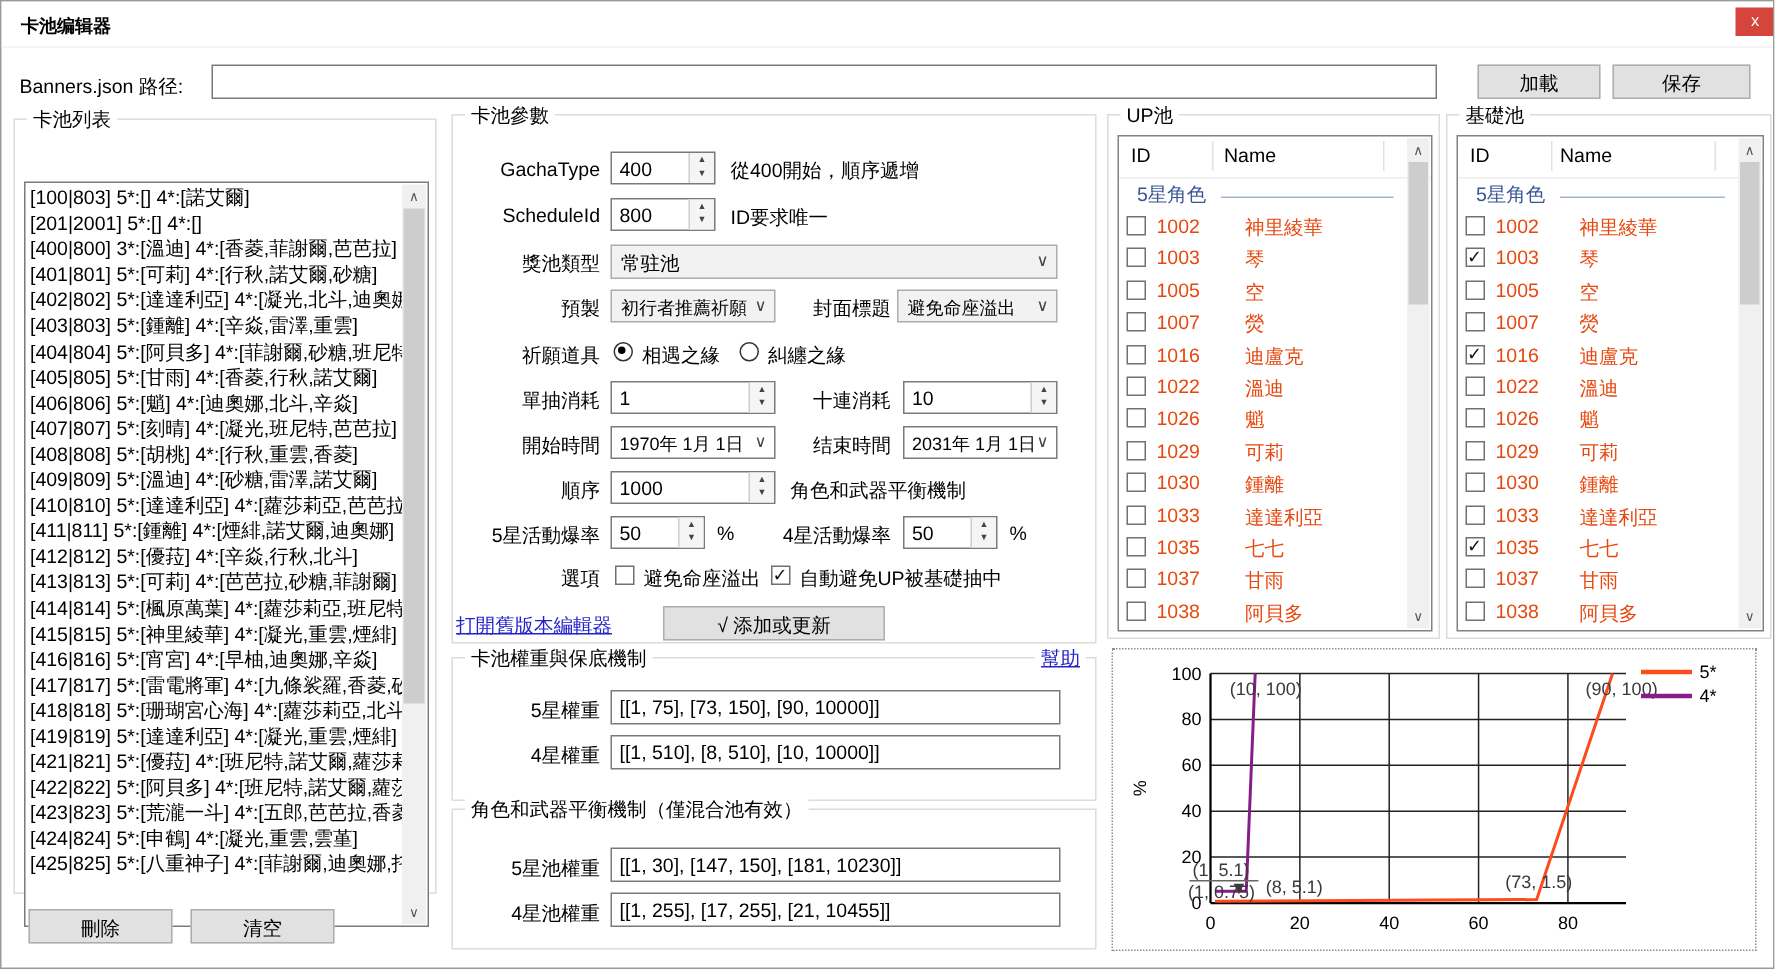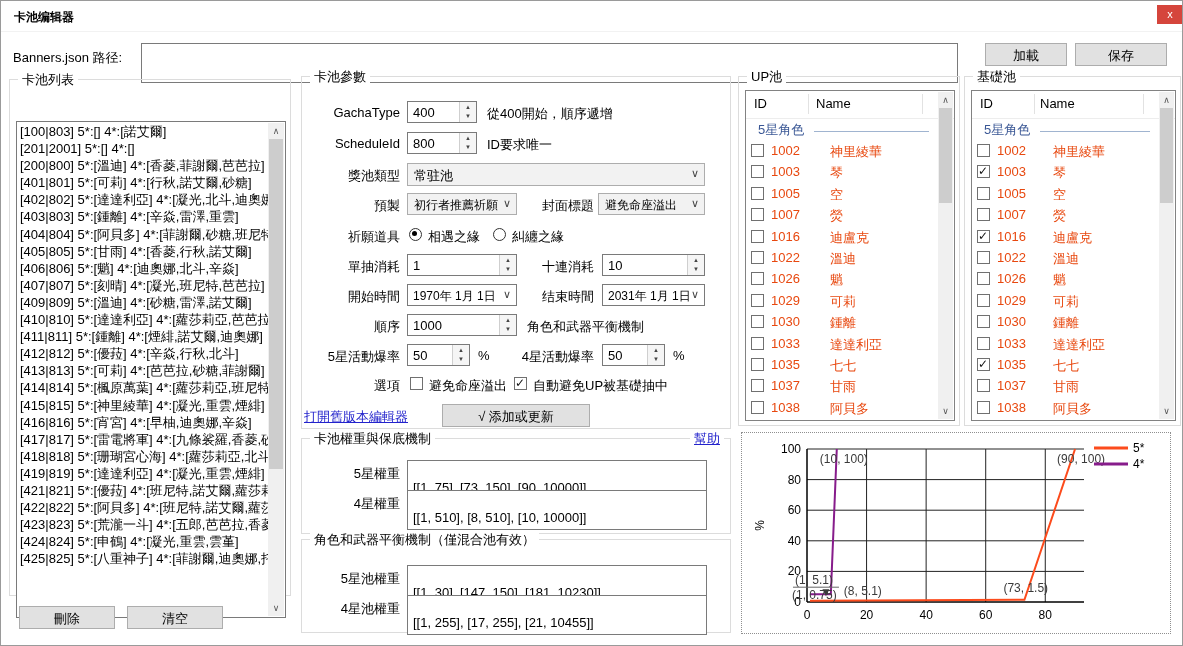--- a/index.html
+++ b/index.html
@@ -6,21 +6,21 @@
   body{font-family:"Liberation Sans","DejaVu Sans",sans-serif;font-size:13px;color:#000;}
   #app{position:relative;width:1183px;height:646px;background:#fff;border:1px solid #9a9a9a;box-sizing:border-box;overflow:hidden;}
   .lbl{position:absolute;white-space:nowrap;}
   .rlbl{position:absolute;white-space:nowrap;text-align:right;}
   .link{color:#2323cc;text-decoration:underline;cursor:pointer;white-space:nowrap;}
   
   .titlebar{position:absolute;left:0;top:0;width:100%;height:30px;background:#fff;border-bottom:1px solid #f2f2f2;}
   .title{position:absolute;left:13px;top:8px;font-weight:bold;font-size:12px;}
   .close{position:absolute;left:1156px;top:4px;width:26px;height:19px;background:#d5453c;color:#fff;font-size:11px;text-align:center;line-height:18px;cursor:pointer;}
   
-  .txt{position:absolute;border:1px solid #7a7a7a;background:#fff;box-sizing:border-box;padding:19px 5px;white-space:nowrap;overflow:hidden;font-size:13px;}
+  .txt{position:absolute;border:1px solid #7a7a7a;background:#fff;box-sizing:border-box;padding:3px 5px;white-space:nowrap;overflow:hidden;font-size:13px;}
   .btn{position:absolute;background:#e1e1e1;border:1px solid #adadad;box-sizing:border-box;text-align:center;cursor:pointer;font-size:13px;padding-top:3px;}
   .gb{position:absolute;border:1px solid #dcdcdc;box-sizing:border-box;}
   .gb-t{position:absolute;left:8px;top:-9px;background:#fff;padding:0 4px;white-space:nowrap;}
   .spin,.date{position:absolute;border:1px solid #7a7a7a;background:#fff;box-sizing:border-box;}
   .spin .v,.date .v{position:absolute;left:5px;top:3px;white-space:nowrap;}
   .spin .arr{position:absolute;right:0;top:0;width:16px;height:100%;border-left:1px solid #cfcfcf;background:#f5f5f5;}
   .spin .au,.spin .ad{position:absolute;left:0;width:100%;height:50%;font-size:6px;color:#444;text-align:center;cursor:pointer;}
   .spin .au{top:0;line-height:10px;}
   .spin .ad{bottom:0;line-height:9px;}
   .date .ch,.combo .ch{position:absolute;right:5px;top:3px;font-size:11px;color:#444;}
@@ -72,28 +72,29 @@
   <div class="txt" style="left:140px;top:42px;width:817px;height:23px"></div>
   <div class="btn" style="left:984px;top:42px;width:82px;height:23px">加載</div>
   <div class="btn" style="left:1074px;top:42px;width:92px;height:23px">保存</div>
 
   <div class="gb" style="left:8px;top:78px;width:282px;height:517px">
     <span class="gb-t">卡池列表</span>
     <div class="listbox" style="left:6px;top:13px;width:270px;height:497px">
       <div class="list-items">
           <div class="list-item">[100|803] 5*:[] 4*:[諾艾爾]</div>
           <div class="list-item">[201|2001] 5*:[] 4*:[]</div>
-          <div class="list-item">[200|800] 5*:[溫迪] 4*:[香菱,菲謝爾,芭芭拉]</div>
+          <div class="list-item">[400|800] 3*:[溫迪] 4*:[香菱,菲謝爾,芭芭拉]</div>
           <div class="list-item">[401|801] 5*:[可莉] 4*:[行秋,諾艾爾,砂糖]</div>
           <div class="list-item">[402|802] 5*:[達達利亞] 4*:[凝光,北斗,迪奧娜]</div>
           <div class="list-item">[403|803] 5*:[鍾離] 4*:[辛焱,雷澤,重雲]</div>
           <div class="list-item">[404|804] 5*:[阿貝多] 4*:[菲謝爾,砂糖,班尼特]</div>
           <div class="list-item">[405|805] 5*:[甘雨] 4*:[香菱,行秋,諾艾爾]</div>
           <div class="list-item">[406|806] 5*:[魈] 4*:[迪奧娜,北斗,辛焱]</div>
           <div class="list-item">[407|807] 5*:[刻晴] 4*:[凝光,班尼特,芭芭拉]</div>
+          <div class="list-item">[408|808] 5*:[胡桃] 4*:[行秋,重雲,香菱]</div>
           <div class="list-item">[409|809] 5*:[溫迪] 4*:[砂糖,雷澤,諾艾爾]</div>
           <div class="list-item">[410|810] 5*:[達達利亞] 4*:[蘿莎莉亞,芭芭拉,菲謝爾]</div>
           <div class="list-item">[411|811] 5*:[鍾離] 4*:[煙緋,諾艾爾,迪奧娜]</div>
           <div class="list-item">[412|812] 5*:[優菈] 4*:[辛焱,行秋,北斗]</div>
           <div class="list-item">[413|813] 5*:[可莉] 4*:[芭芭拉,砂糖,菲謝爾]</div>
           <div class="list-item">[414|814] 5*:[楓原萬葉] 4*:[蘿莎莉亞,班尼特,雷澤]</div>
           <div class="list-item">[415|815] 5*:[神里綾華] 4*:[凝光,重雲,煙緋]</div>
           <div class="list-item">[416|816] 5*:[宵宮] 4*:[早柚,迪奧娜,辛焱]</div>
           <div class="list-item">[417|817] 5*:[雷電將軍] 4*:[九條裟羅,香菱,砂糖]</div>
           <div class="list-item">[418|818] 5*:[珊瑚宮心海] 4*:[蘿莎莉亞,北斗,行秋]</div>

